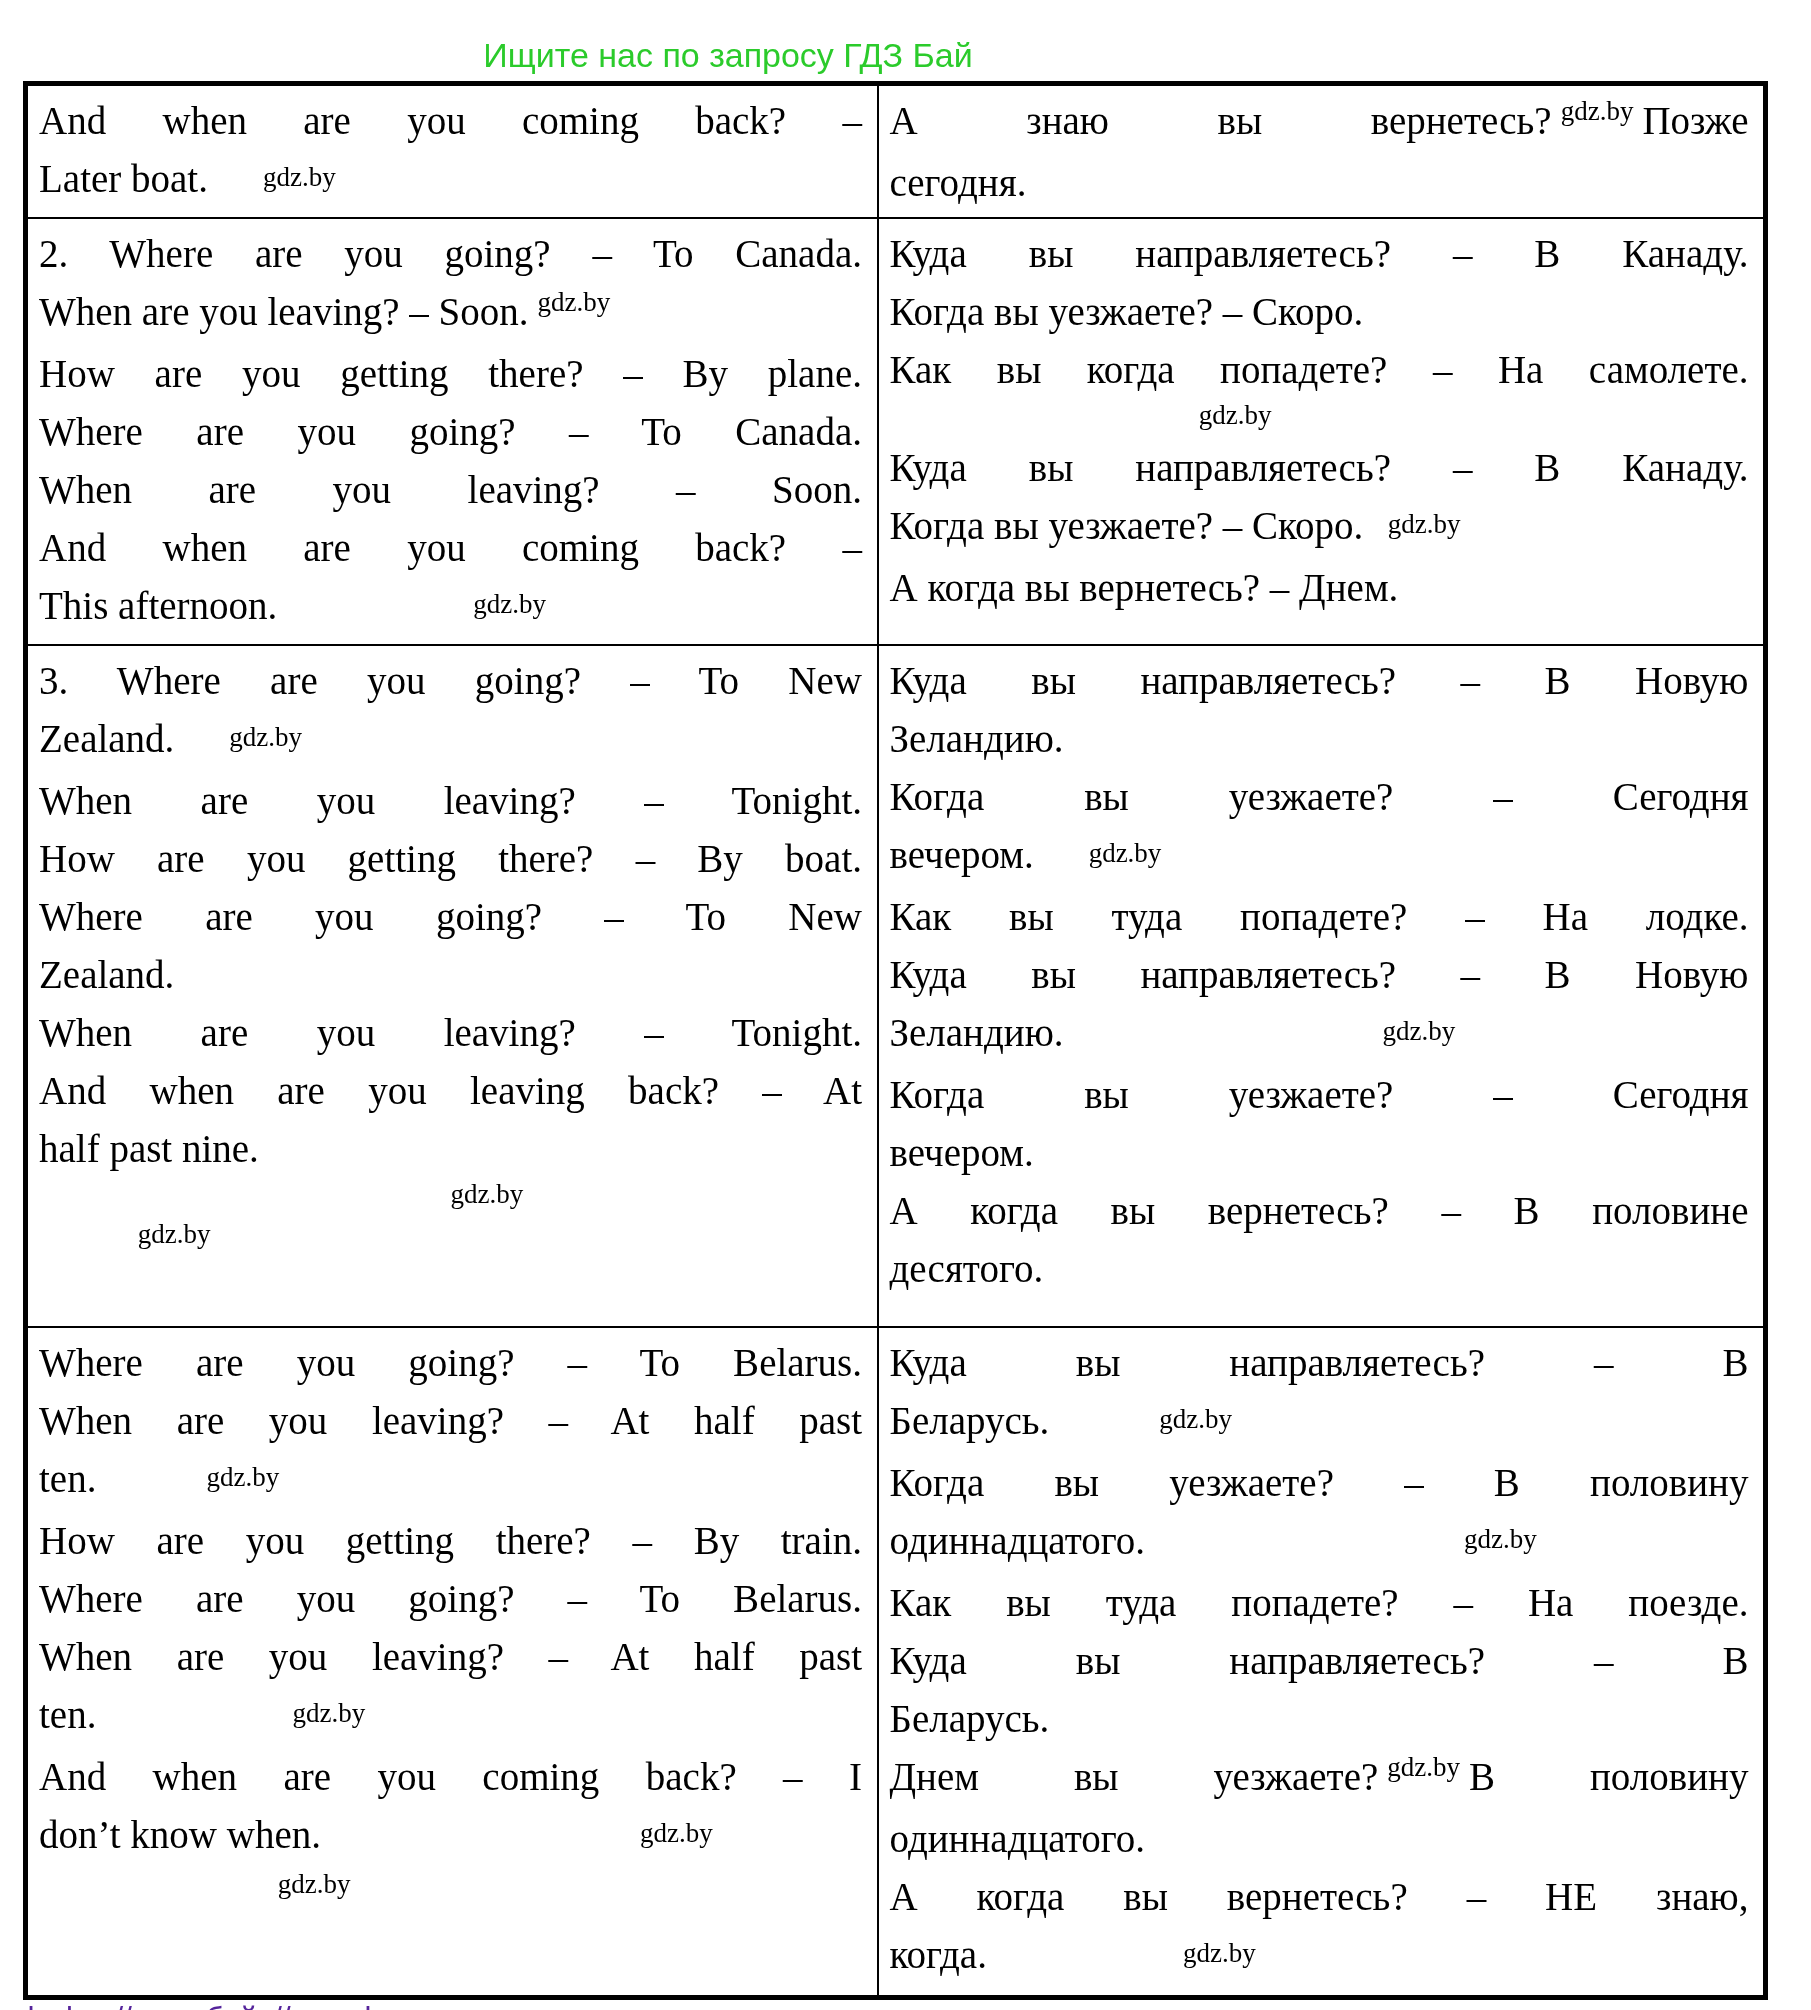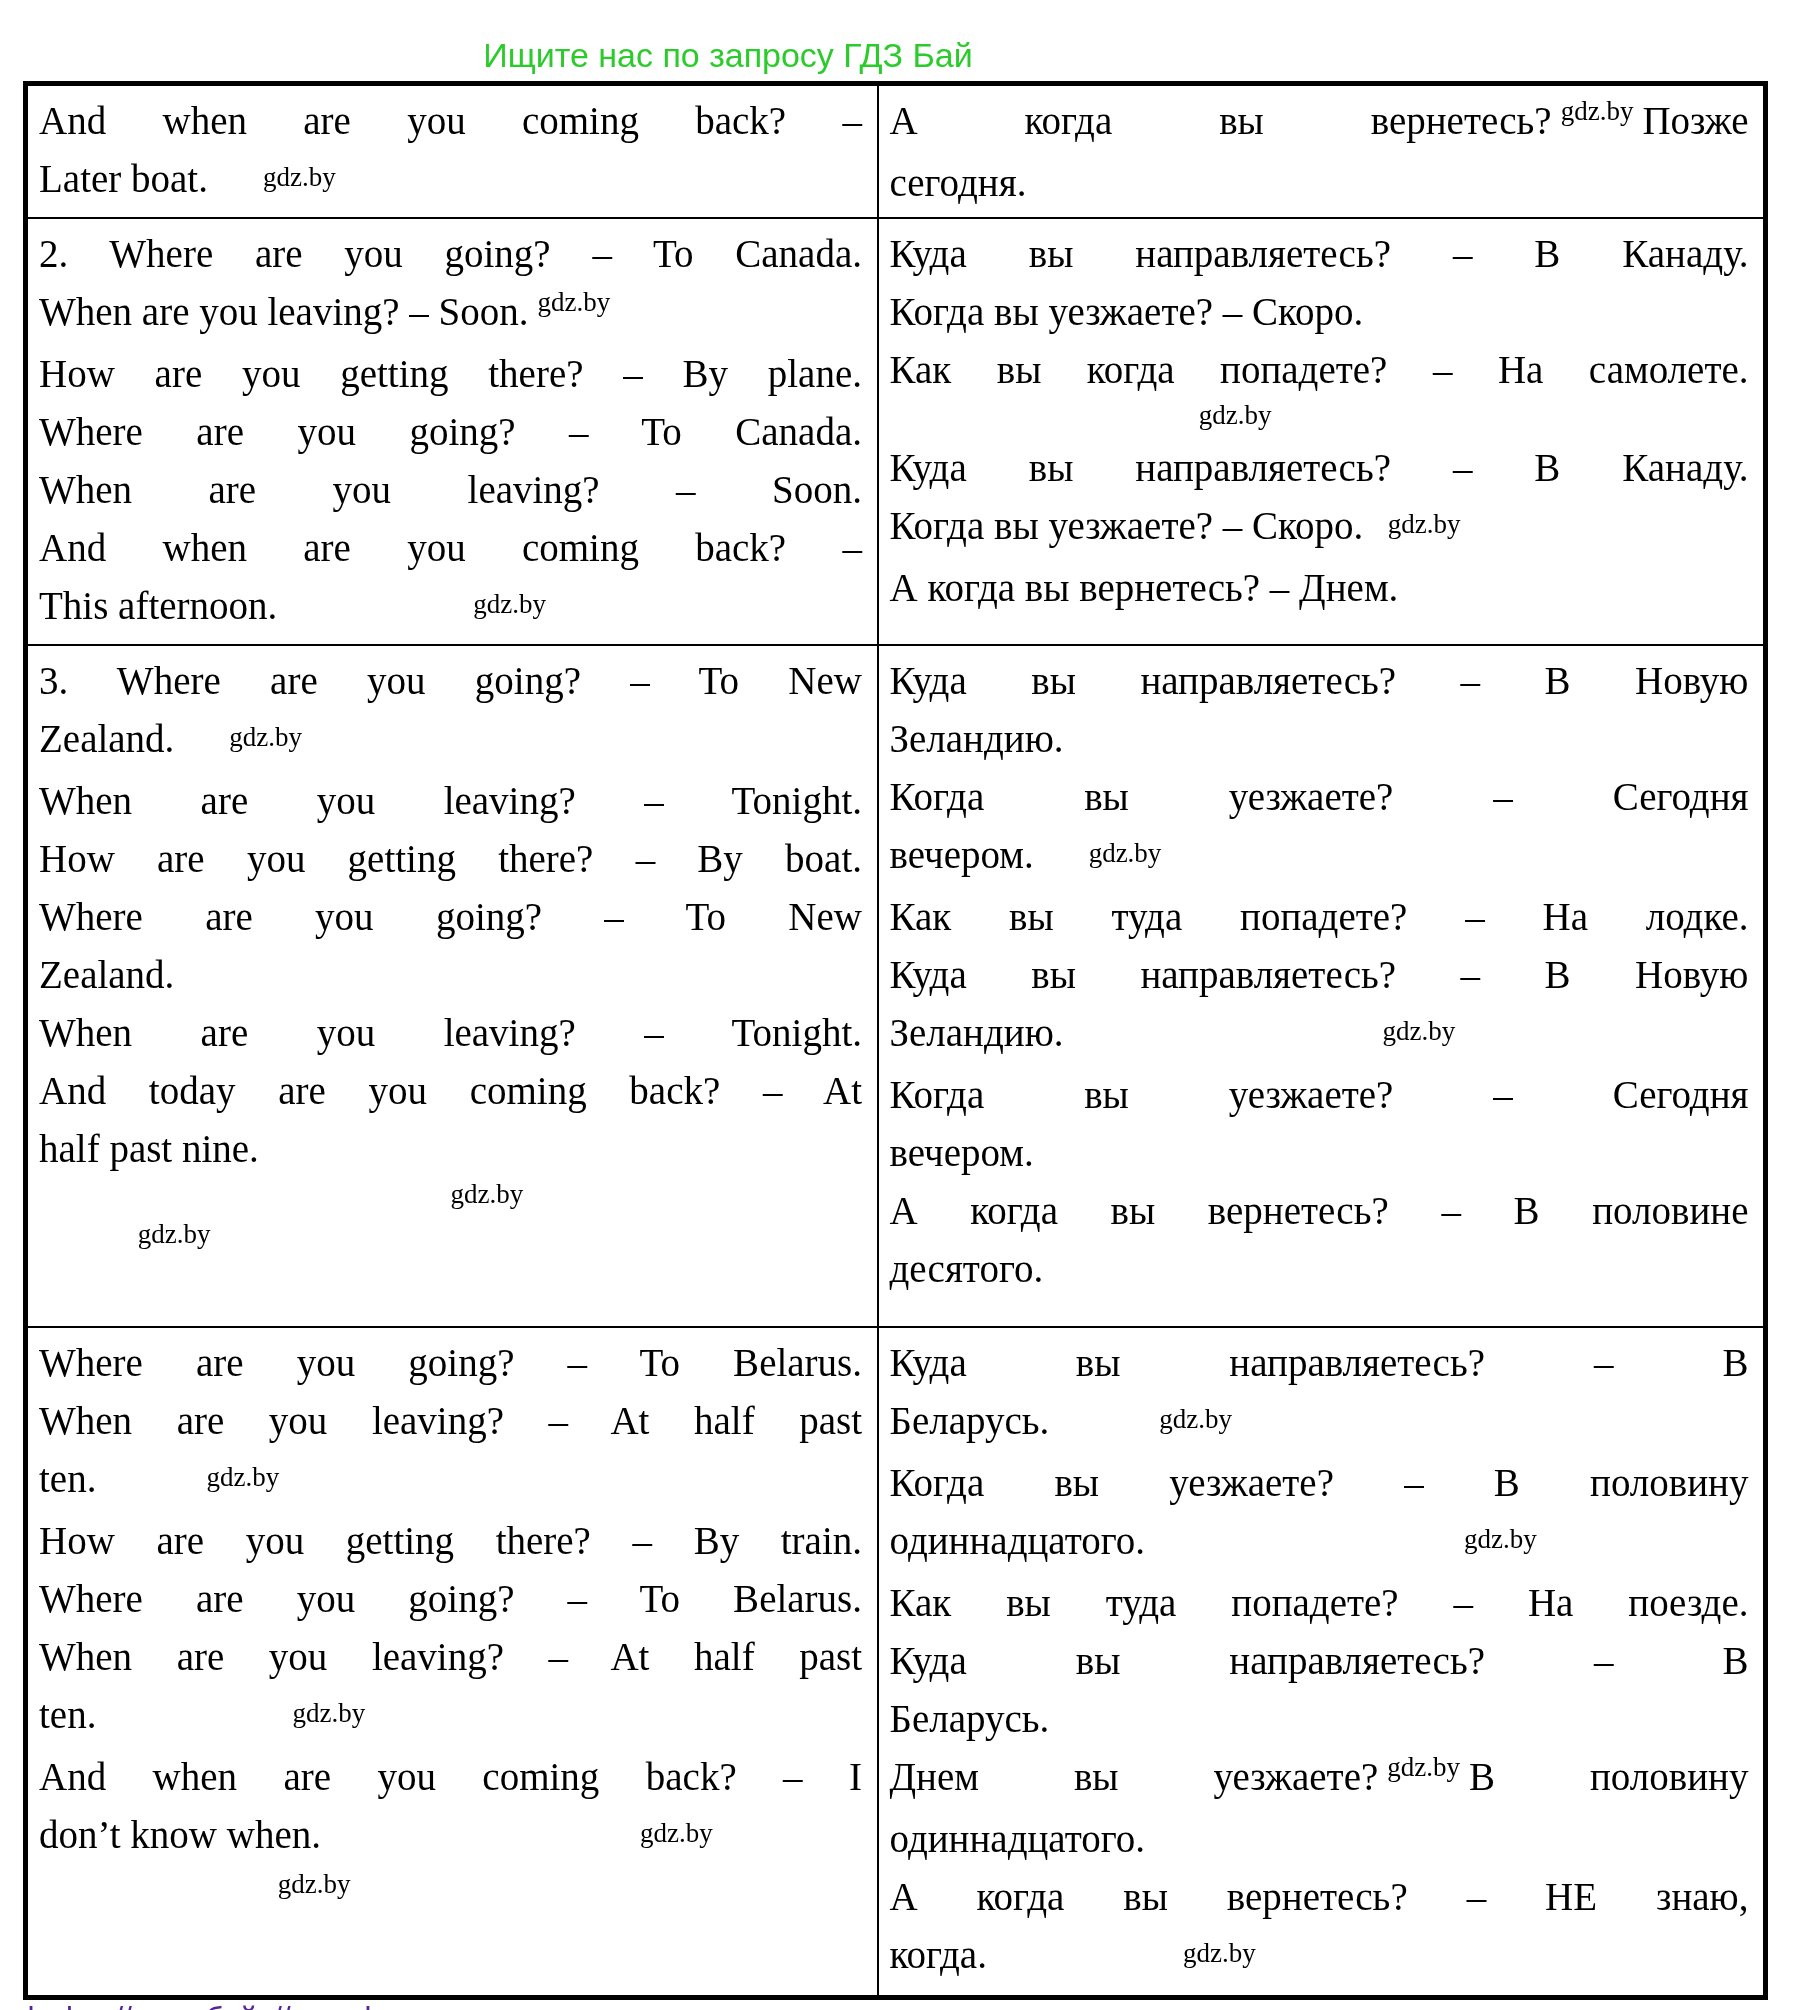--- a/index.html
+++ b/index.html
@@ -85,21 +85,21 @@
       <col style="width:852px">
       <col>
     </colgroup>
     <tbody>
         <tr>
           <td>
             <div class="line just"><span>And when are you coming back? –</span></div>
             <div class="line flush"><span>Later boat.</span><span class="wm g2">gdz.by</span></div>
           </td>
           <td>
-            <div class="line just"><span>А когда вы вернетесь?</span><span class="wm sup">gdz.by</span><span>Позже</span></div>
+            <div class="line just"><span>А знаю вы вернетесь?</span><span class="wm sup">gdz.by</span><span>Позже</span></div>
             <div class="line flush"><span>сегодня.</span></div>
           </td>
         </tr>
         <tr>
           <td>
             <div class="line just"><span>2. Where are you going? – To Canada.</span></div>
             <div class="line flush"><span>When are you leaving? – Soon.</span><span class="wm sup">gdz.by</span></div>
             <div class="line just"><span>How are you getting there? – By plane.</span></div>
             <div class="line just"><span>Where are you going? – To Canada.</span></div>
             <div class="line just"><span>When are you leaving? – Soon.</span></div>
@@ -118,21 +118,21 @@
         </tr>
         <tr>
           <td>
             <div class="line just"><span>3. Where are you going? – To New</span></div>
             <div class="line flush"><span>Zealand.</span><span class="wm g2">gdz.by</span></div>
             <div class="line just"><span>When are you leaving? – Tonight.</span></div>
             <div class="line just"><span>How are you getting there? – By boat.</span></div>
             <div class="line just"><span>Where are you going? – To New</span></div>
             <div class="line flush"><span>Zealand.</span></div>
             <div class="line just"><span>When are you leaving? – Tonight.</span></div>
-            <div class="line just"><span>And today are you coming back? – At</span></div>
+            <div class="line just"><span>And when are you leaving back? – At</span></div>
             <div class="line flush"><span>half past nine.</span></div>
             <div class="line flush wm-line" style="padding-left: 50%;"><span class="wm">gdz.by</span></div>
             <div class="line flush wm-line" style="padding-left: 12%;"><span class="wm">gdz.by</span></div>
           </td>
           <td>
             <div class="line just"><span>Куда вы направляетесь? – В Новую</span></div>
             <div class="line flush"><span>Зеландию.</span></div>
             <div class="line just"><span>Когда вы уезжаете? – Сегодня</span></div>
             <div class="line flush"><span>вечером.</span><span class="wm g2">gdz.by</span></div>
             <div class="line just"><span>Как вы туда попадете? – На лодке.</span></div>

